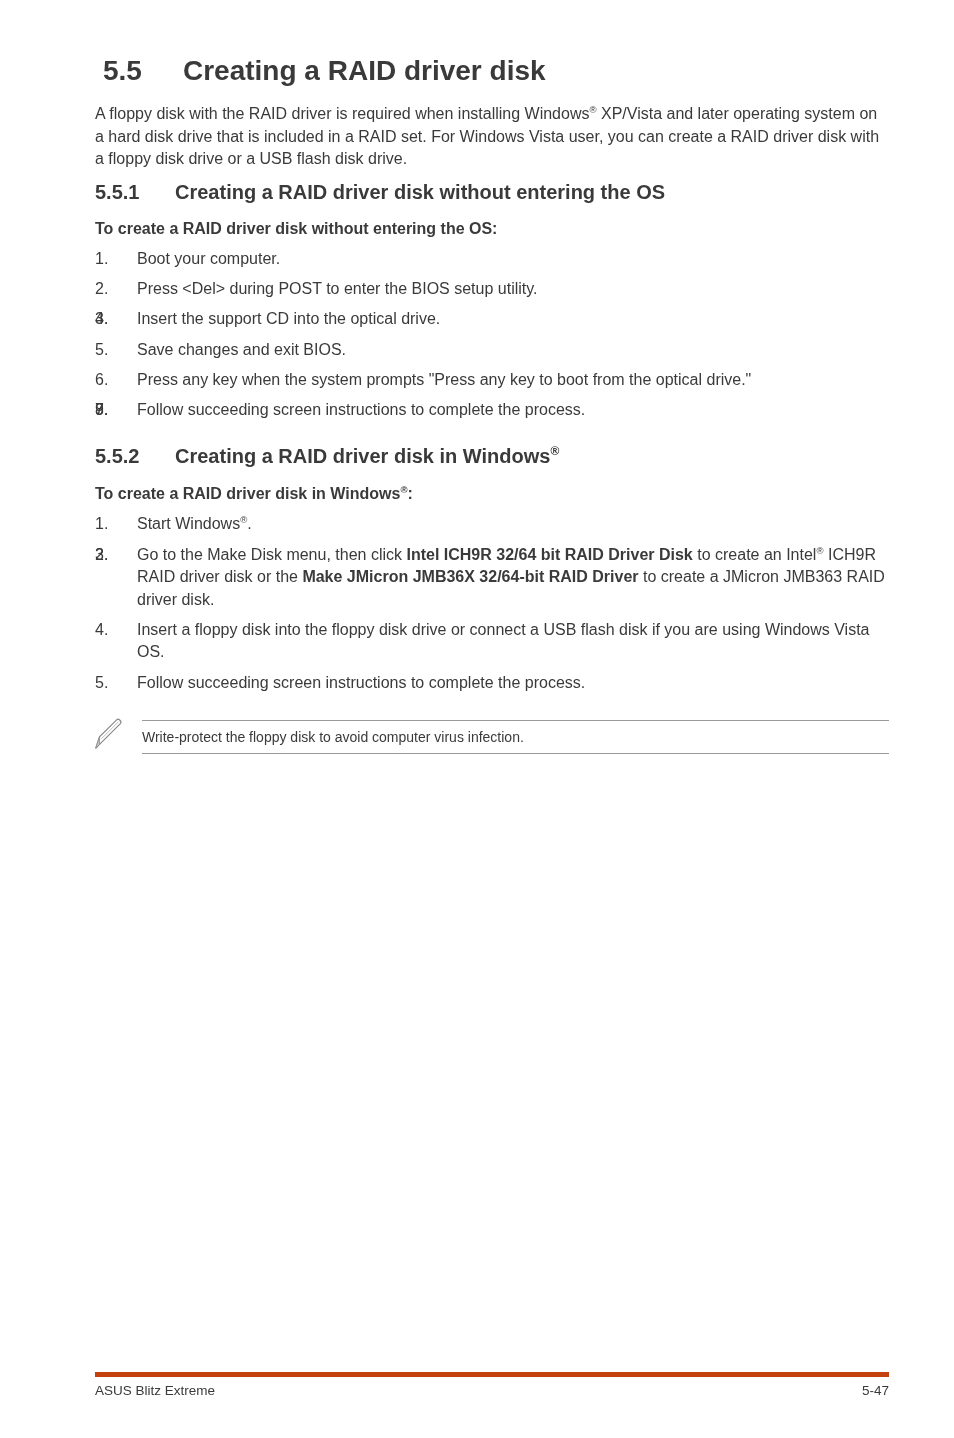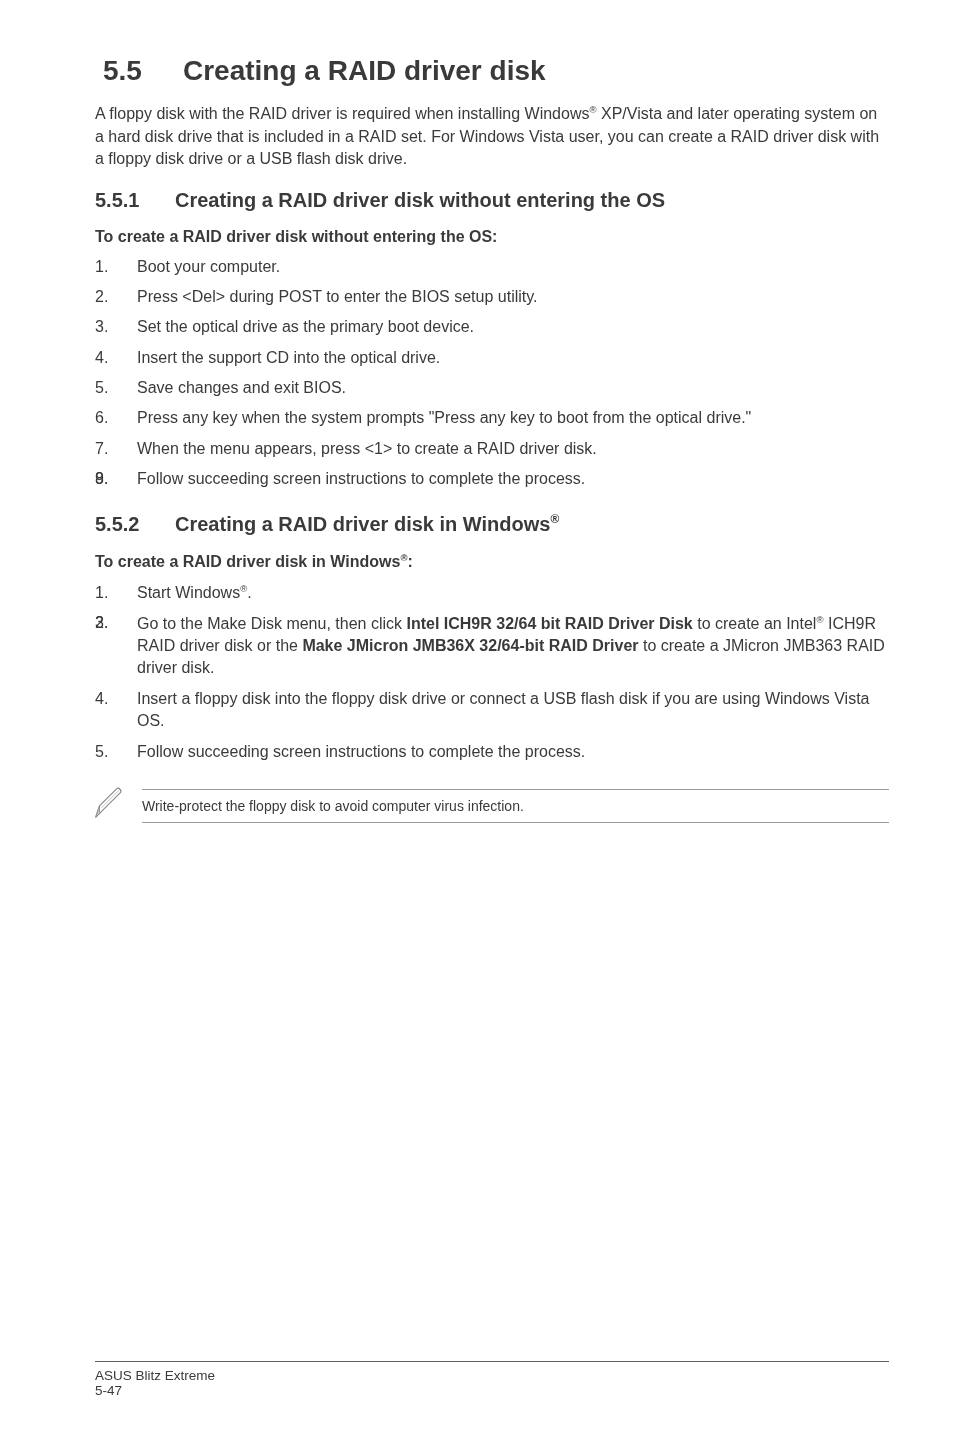--- a/index.html
+++ b/index.html
@@ -18,21 +18,21 @@
     color: #3a3a3a;
     margin: 0 0 12px 8px;
   }
   .section-num {
     display: inline-block;
     width: 80px;
   }
   .intro {
     font-size: 16px;
     line-height: 1.4;
-    margin-bottom: 18px;
+    margin-bottom: 10px;
   }
   h2 {
     font-size: 20px;
     font-weight: bold;
     margin: 0 0 14px 0;
   }
   .h2-num {
     display: inline-block;
     width: 80px;
   }
@@ -78,26 +78,25 @@
     border-top: 1px solid #9a9a9a;
     border-bottom: 1px solid #9a9a9a;
     padding: 8px 0;
     flex: 1;
   }
   .footer {
     position: absolute;
     bottom: 40px;
     left: 95px;
     right: 65px;
-    border-top: 1px solid #c2410c;
+    border-top: 5px solid #c2410c;
     padding-top: 6px;
     font-size: 13.5px;
     display: flex;
     justify-content: space-between;
-    flex-direction: column;
   }
 </style>
 </head>
 <body>
 
 <h1>
   <span class="section-num">5.5</span><span>Creating a RAID driver disk</span>
 </h1>
 
 <p class="intro">
@@ -106,25 +105,25 @@
 
 <h2>
   <span class="h2-num">5.5.1</span><span>Creating a RAID driver disk without entering the OS</span>
 </h2>
 
 <p class="lead">To create a RAID driver disk without entering the OS:</p>
 
 <ol>
   <li><span class="num">1.</span><span>Boot your computer.</span></li>
   <li><span class="num">2.</span><span>Press &lt;Del&gt; during POST to enter the BIOS setup utility.</span></li>
-  <li><span class="num">3.</span><span>Set the optical drive as the primary boot device.</span></li>
+  <li><span class="num">3.</span></li>
   <li><span class="num">4.</span><span>Insert the support CD into the optical drive.</span></li>
   <li><span class="num">5.</span><span>Save changes and exit BIOS.</span></li>
   <li><span class="num">6.</span><span>Press any key when the system prompts "Press any key to boot from the optical drive."</span></li>
-  <li><span class="num">7.</span><span>When the menu appears, press &lt;1&gt; to create a RAID driver disk.</span></li>
+  <li><span class="num">7.</span></li>
   <li><span class="num">8.</span></li>
   <li><span class="num">9.</span><span>Follow succeeding screen instructions to complete the process.</span></li>
 </ol>
 
 <h2>
   <span class="h2-num">5.5.2</span><span><span>Creating a RAID driver disk in Windows</span><sup>®</sup></span>
 </h2>
 
 <p class="lead">
   <span>To create a RAID driver disk in Windows</span><sup>®</sup><span>:</span>

